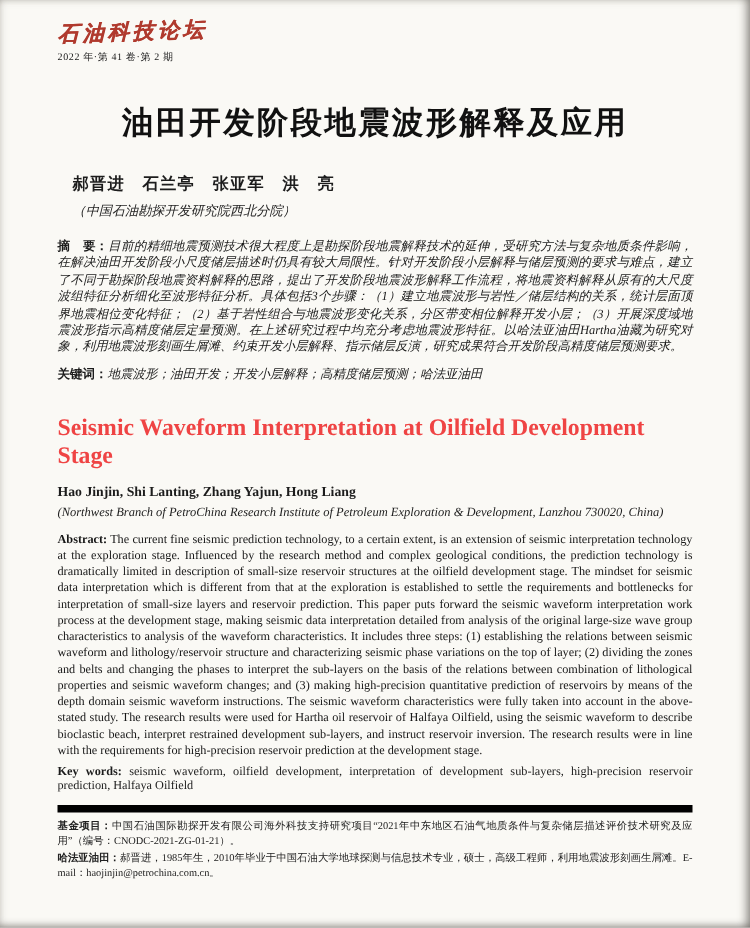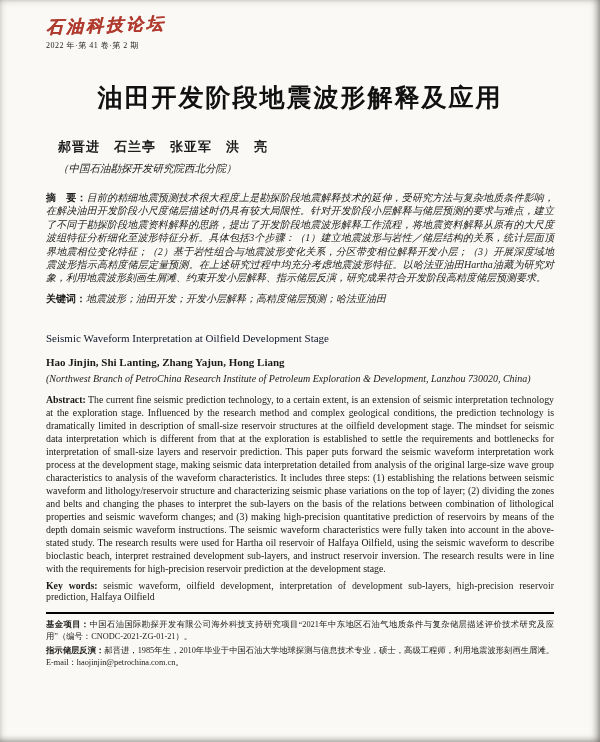--- a/index.html
+++ b/index.html
@@ -70,40 +70,40 @@
   .kw-cn { margin-top: 7px; font-size: 10px; font-style: italic; text-align: justify; }
   .clc-line { margin-top: 7px; font-size: 10px; }
   .clc-line .lbl { font-weight: bold; }
   .clc-line .gap { display: inline-block; width: 26px; }
   .doi-line { margin-top: 5px; font-size: 10px; }
   .doi-line .lbl { font-weight: bold; }
 
   
   .title-en {
     margin-top: 26px;
-    font-size: 11px;
-    font-weight: normal;
-    color: #0f172a;
+    font-size: 19px;
+    font-weight: bold;
+    color: #ef4444;
   }
   .authors-en { margin-top: 12px; font-size: 11px; font-weight: bold; }
   .affil-en { margin-top: 5px; font-size: 10px; font-style: italic; color: #222; }
   .abstract-en {
     margin-top: 9px;
     font-size: 9.8px;
     line-height: 1.33;
     text-align: justify;
     color: #161616;
   }
   .abstract-en .lbl, .kw-en .lbl { font-weight: bold; }
   .kw-en { margin-top: 5px; font-size: 9.8px; text-align: justify; }
 
   
   .footnote {
     margin-top: 10px;
-    border-top: 2px solid #000000;
+    border-top: 6px solid #000000;
     padding-top: 5px;
     font-size: 8.3px;
     line-height: 1.5;
     text-align: justify;
     color: #222;
   }
   .footnote .lbl { font-weight: bold; }
   .fn-block { margin-bottom: 1px; }
   .dates-line { margin-top: 3px; font-size: 8.6px; font-weight: bold; letter-spacing: 0.3px; }
 </style>
@@ -148,18 +148,18 @@
     <div class="kw-en">
       <span class="lbl">Key words:</span>
       <span>seismic waveform, oilfield development, interpretation of development sub-layers, high-precision reservoir prediction, Halfaya Oilfield</span>
     </div>
 
     <div class="footnote">
       <div class="fn-block">
         <span class="lbl">基金项目：</span><span>中国石油国际勘探开发有限公司海外科技支持研究项目“2021年中东地区石油气地质条件与复杂储层描述评价技术研究及应用”（编号：CNODC-2021-ZG-01-21）。</span>
       </div>
       <div class="fn-block">
-        <span class="lbl">指示储层反演：</span><span>郝晋进，1985年生，2010年毕业于中国石油大学地球探测与信息技术专业，硕士，高级工程师，利用地震波形刻画生屑滩。E-mail：haojinjin@petrochina.com.cn。</span>
+        <span class="lbl">哈法亚油田：</span><span>郝晋进，1985年生，2010年毕业于中国石油大学地球探测与信息技术专业，硕士，高级工程师，利用地震波形刻画生屑滩。E-mail：haojinjin@petrochina.com.cn。</span>
       </div>
     </div>
 
   </div>
 </div>
 
 </body></html>

